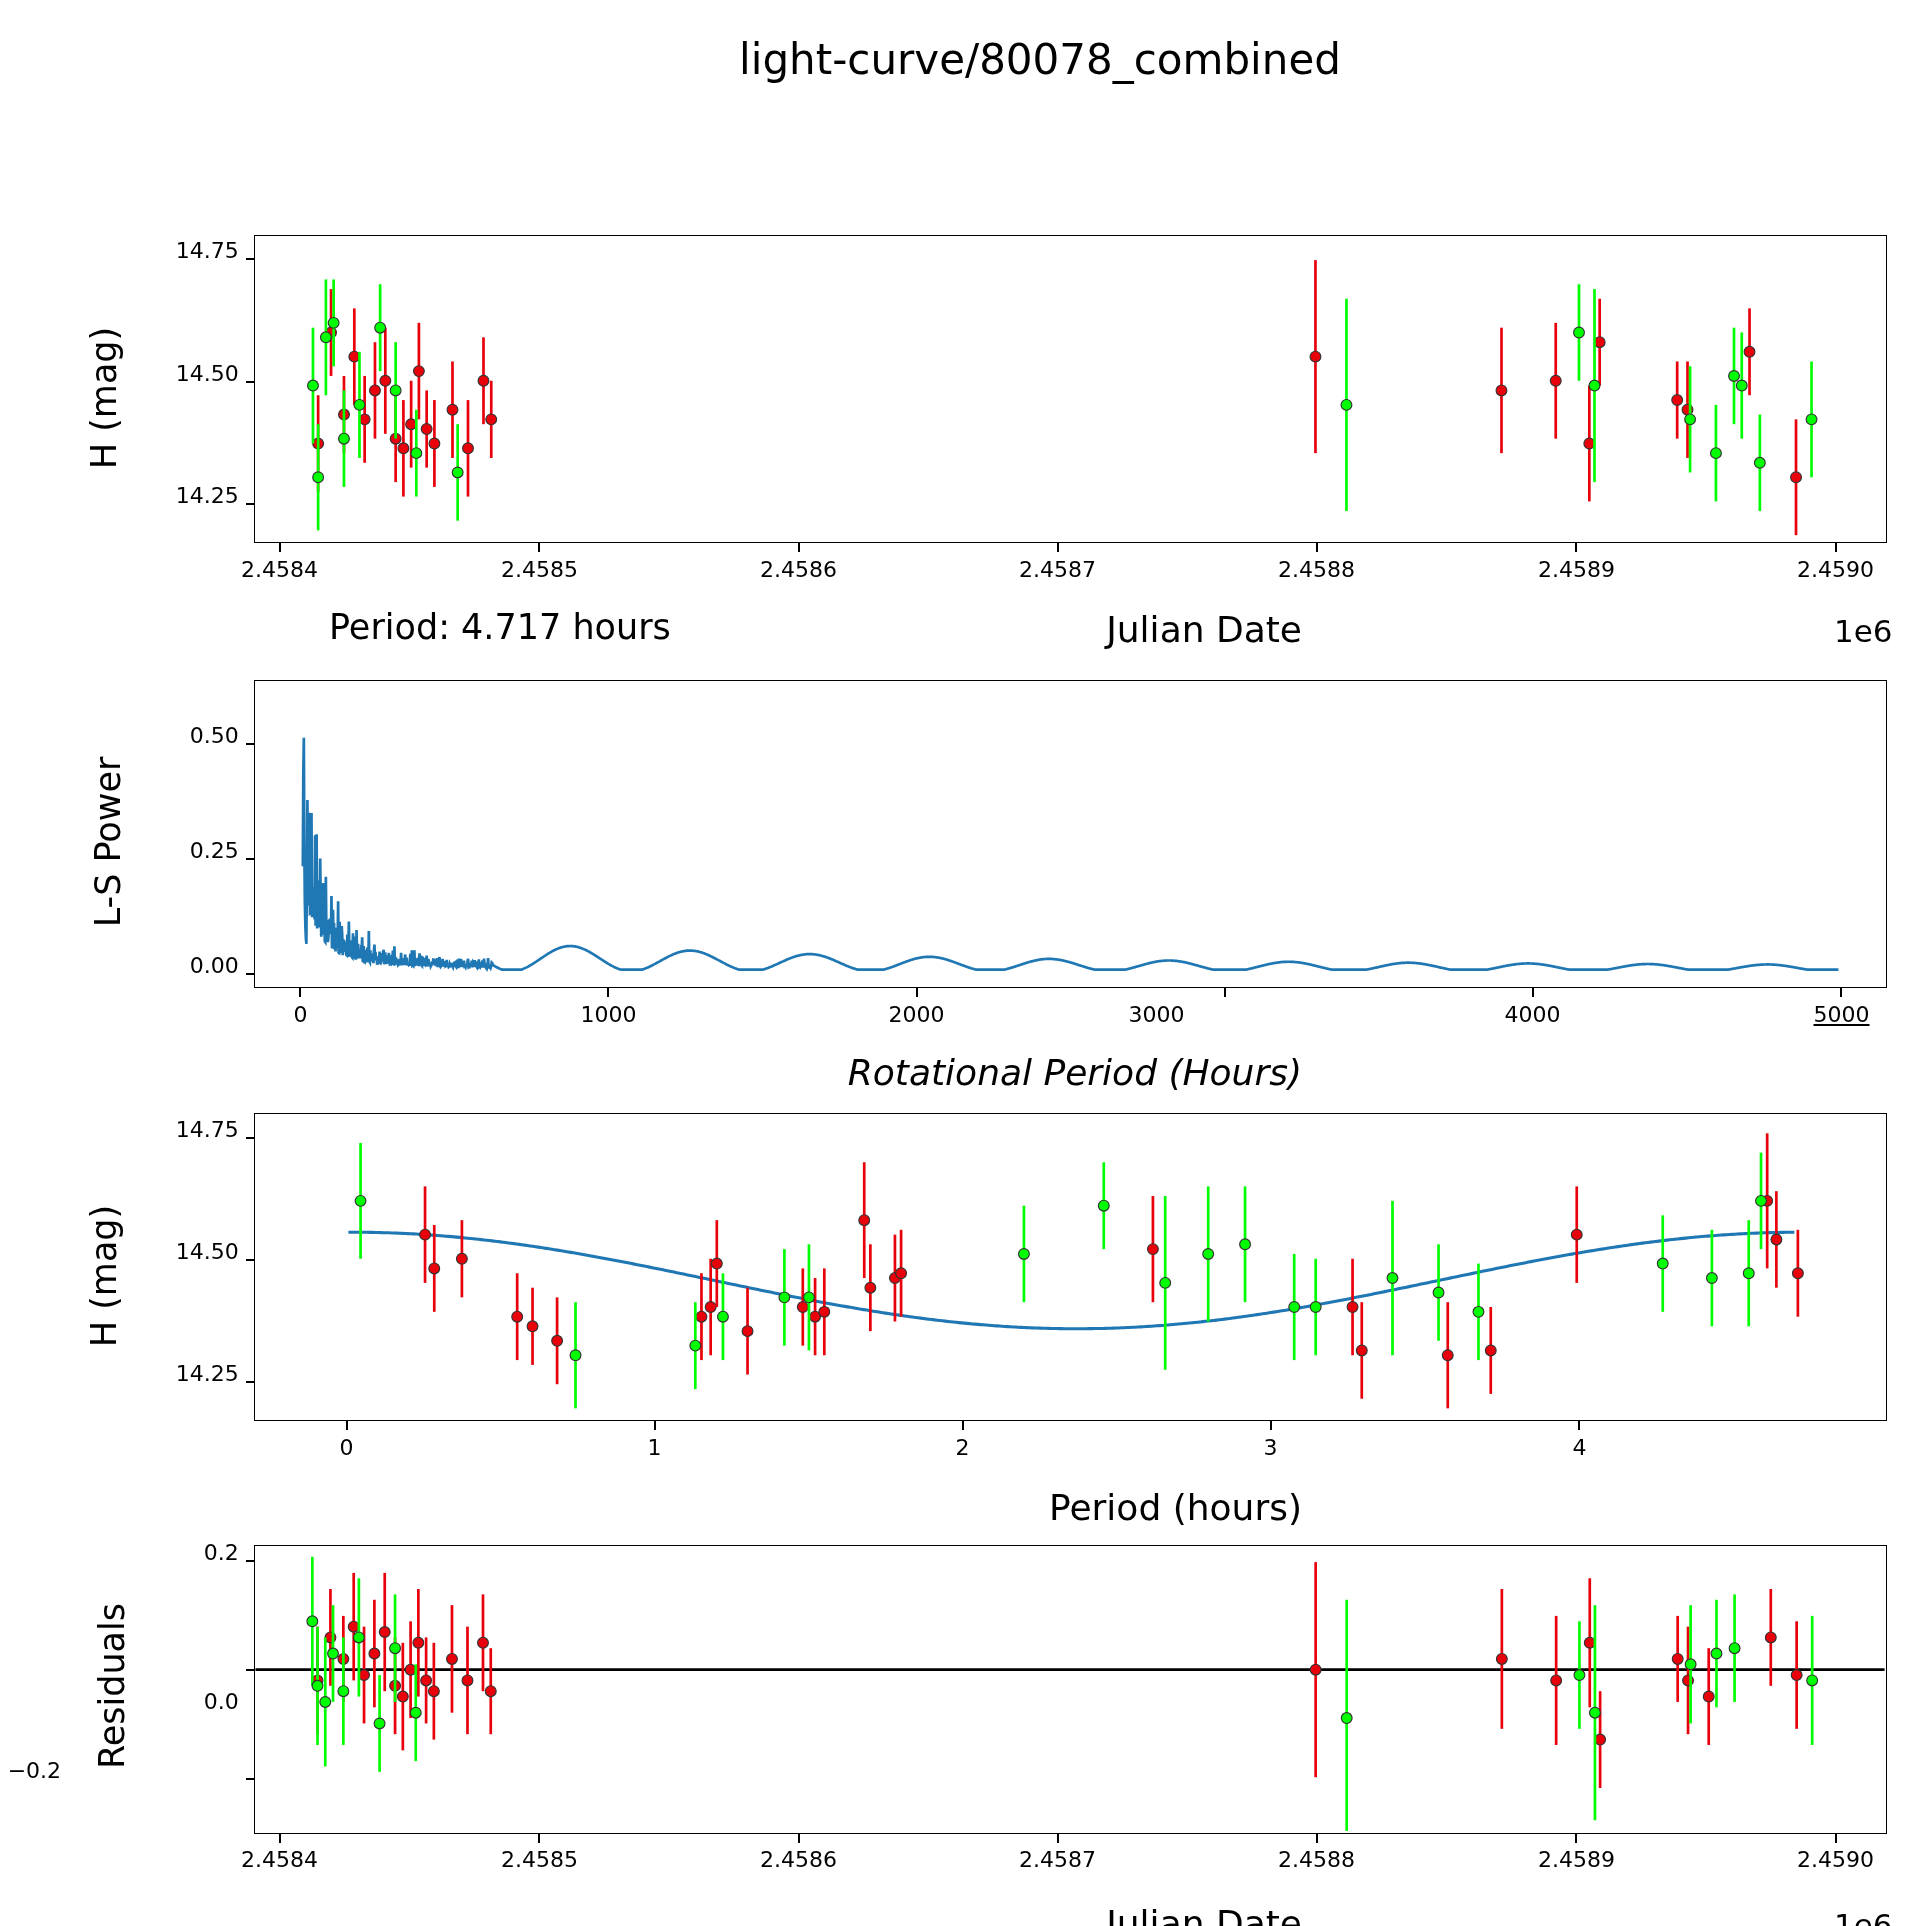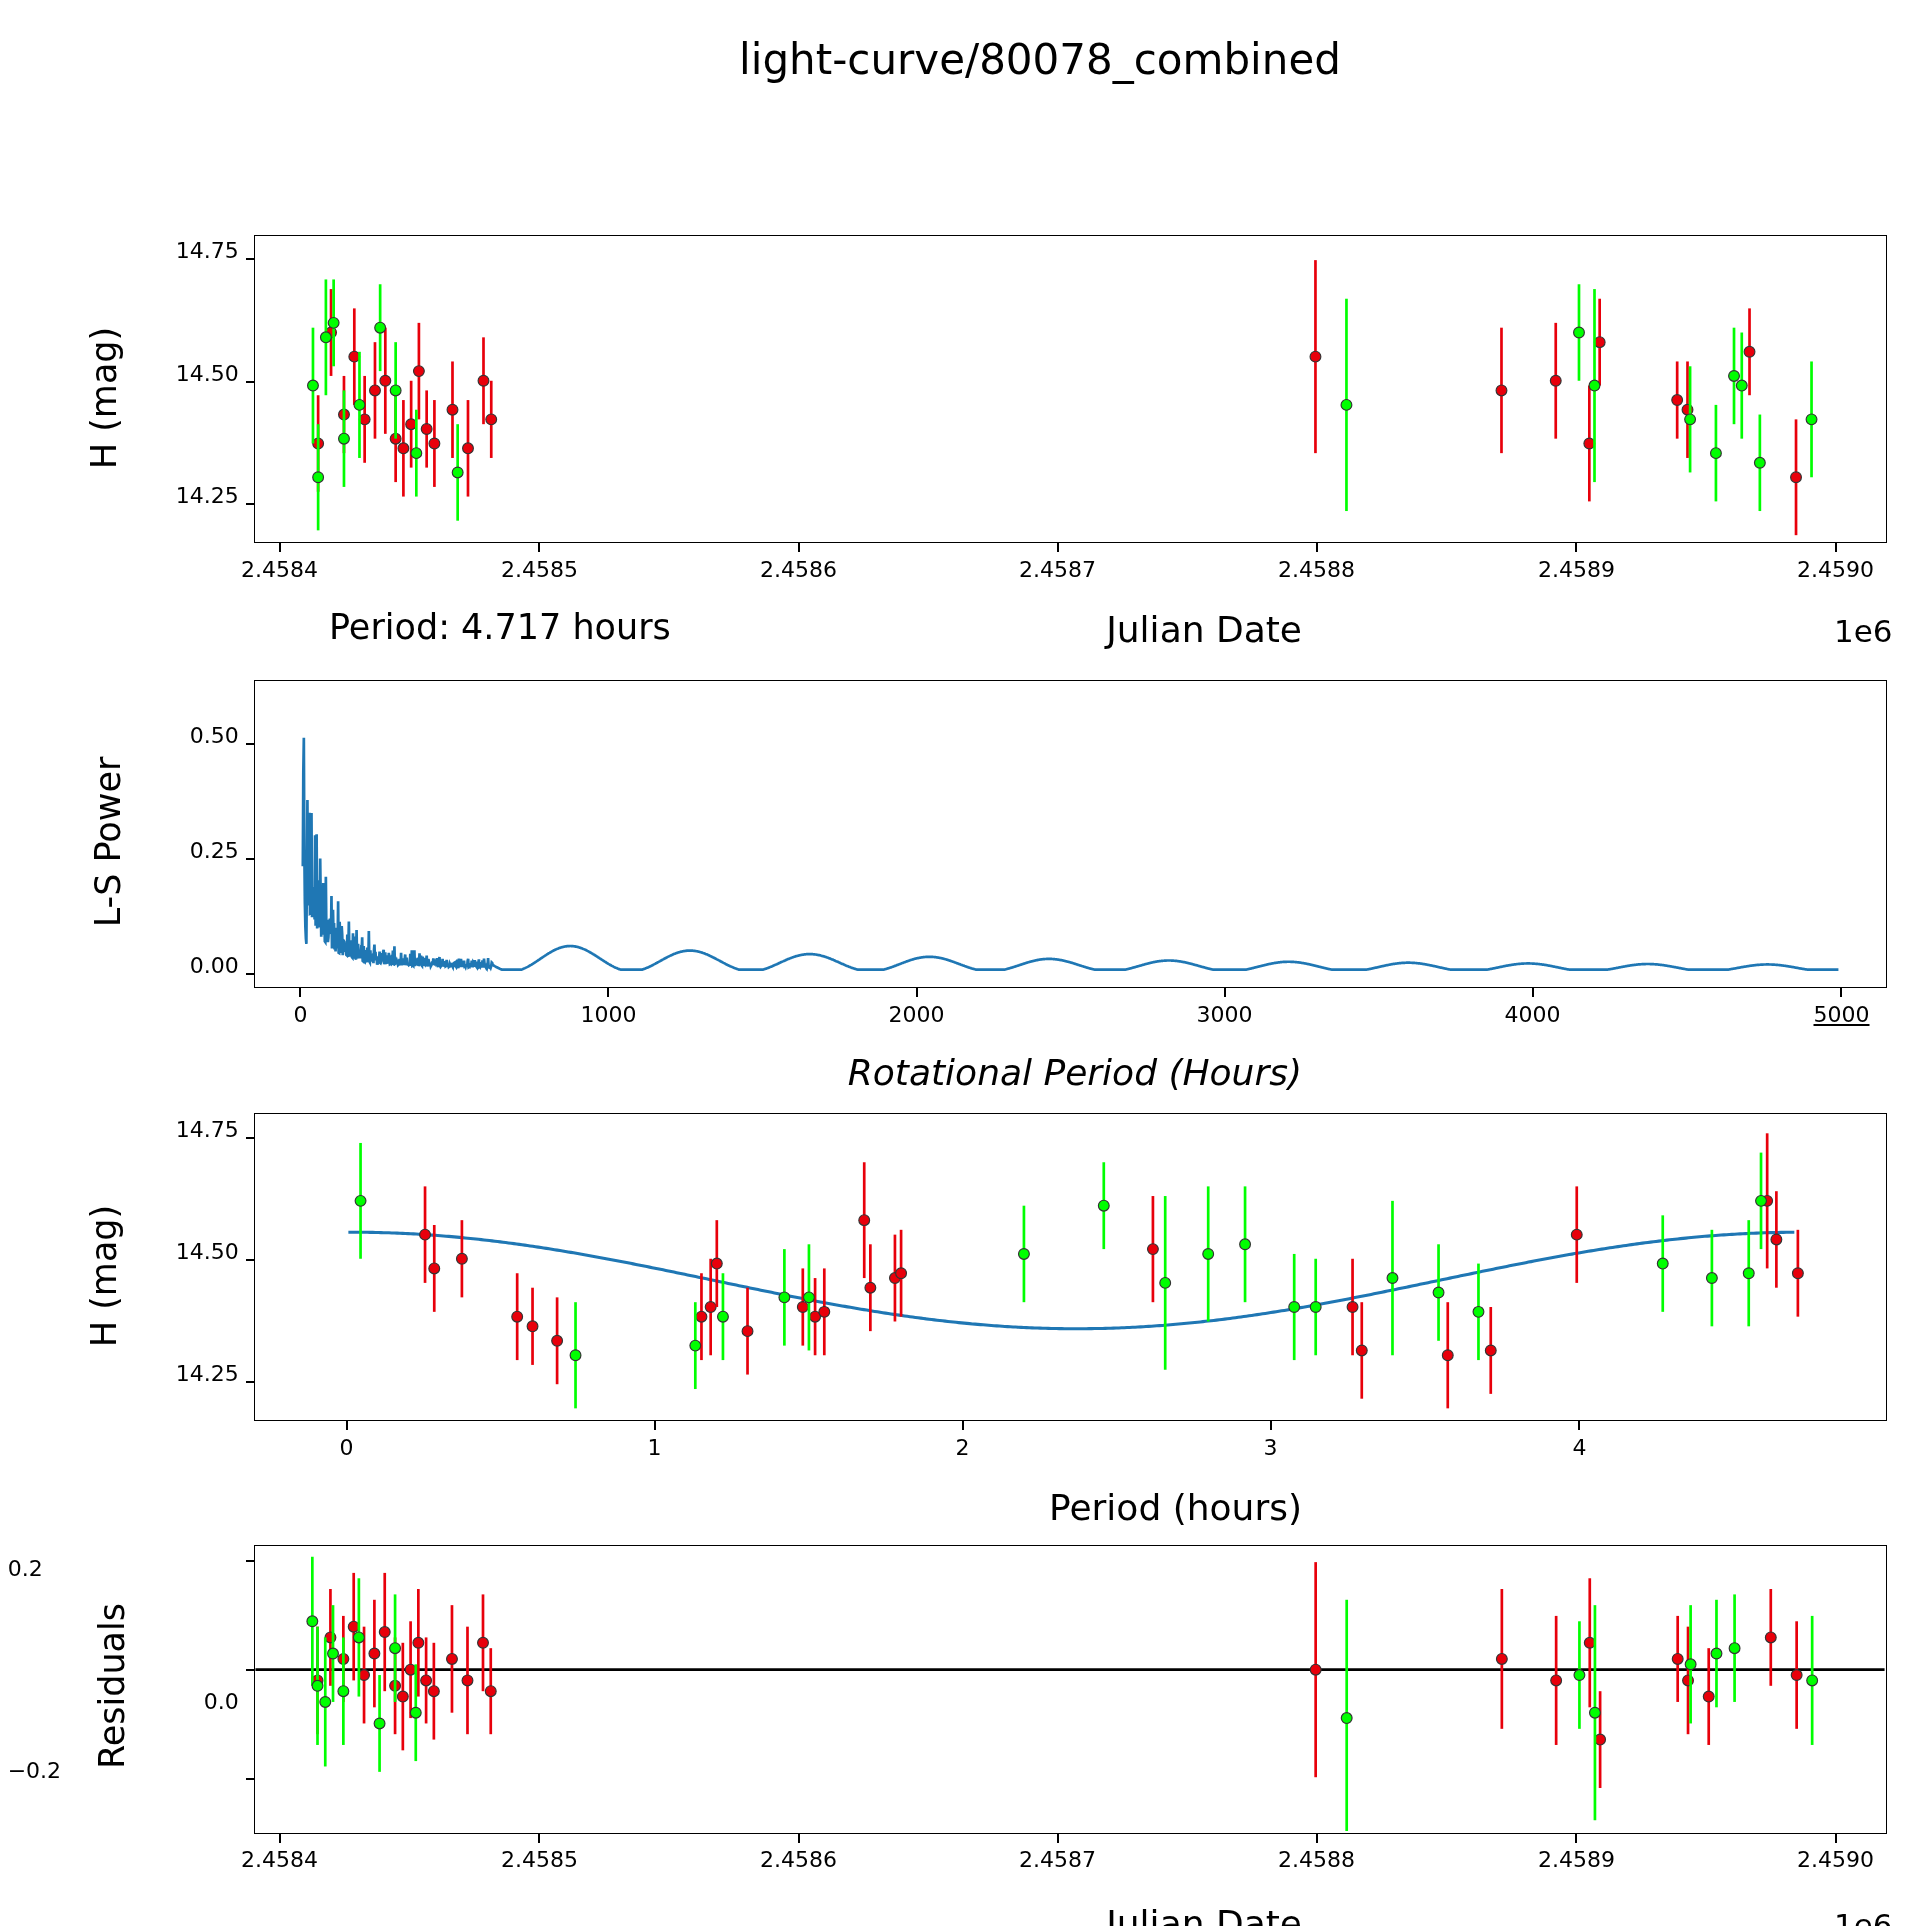--- a/index.html
+++ b/index.html
@@ -365,21 +365,21 @@
     <div class="tick" style="left: 7.7px; top: 361px; width: 231px; text-align: right;">14.50</div>
     <div class="tickmark" style="left: 246px; top: 258px; width: 8.5px; height: 2.3px;"></div>
     <div class="tick" style="left: 7.7px; top: 238px; width: 231px; text-align: right;">14.75</div>
     <div class="tickmark" style="left: 299px; top: 988px; width: 2.3px; height: 8.5px;"></div>
     <div class="tick" style="left: 216px; top: 1002px; width: 169px; text-align: center;">0</div>
     <div class="tickmark" style="left: 607px; top: 988px; width: 2.3px; height: 8.5px;"></div>
     <div class="tick" style="left: 524px; top: 1002px; width: 169px; text-align: center;">1000</div>
     <div class="tickmark" style="left: 916px; top: 988px; width: 2.3px; height: 8.5px;"></div>
     <div class="tick" style="left: 832px; top: 1002px; width: 169px; text-align: center;">2000</div>
     <div class="tickmark" style="left: 1224px; top: 988px; width: 2.3px; height: 8.5px;"></div>
-    <div class="tick" style="left: 1140px; top: 1002px; width: 169px; text-align: center;">3000</div>
+    <div class="tick" style="left: 1072px; top: 1002px; width: 169px; text-align: center;">3000</div>
     <div class="tickmark" style="left: 1532px; top: 988px; width: 2.3px; height: 8.5px;"></div>
     <div class="tick" style="left: 1448px; top: 1002px; width: 169px; text-align: center;">4000</div>
     <div class="tickmark" style="left: 1840px; top: 988px; width: 2.3px; height: 8.5px;"></div>
     <div class="tick" style="left: 1757px; top: 1002px; width: 169px; text-align: center; text-decoration: underline;">5000</div>
     <div class="tickmark" style="left: 246px; top: 973px; width: 8.5px; height: 2.3px;"></div>
     <div class="tick" style="left: 7.7px; top: 953px; width: 231px; text-align: right;">0.00</div>
     <div class="tickmark" style="left: 246px; top: 858px; width: 8.5px; height: 2.3px;"></div>
     <div class="tick" style="left: 7.7px; top: 838px; width: 231px; text-align: right;">0.25</div>
     <div class="tickmark" style="left: 246px; top: 743px; width: 8.5px; height: 2.3px;"></div>
     <div class="tick" style="left: 7.7px; top: 723px; width: 231px; text-align: right;">0.50</div>
@@ -411,15 +411,15 @@
     <div class="tick" style="left: 1232px; top: 1847px; width: 169px; text-align: center;">2.4588</div>
     <div class="tickmark" style="left: 1575px; top: 1834px; width: 2.3px; height: 8.5px;"></div>
     <div class="tick" style="left: 1492px; top: 1847px; width: 169px; text-align: center;">2.4589</div>
     <div class="tickmark" style="left: 1835px; top: 1834px; width: 2.3px; height: 8.5px;"></div>
     <div class="tick" style="left: 1751px; top: 1847px; width: 169px; text-align: center;">2.4590</div>
     <div class="tickmark" style="left: 246px; top: 1778px; width: 8.5px; height: 2.3px;"></div>
     <div class="tick" style="left: 7.7px; top: 1758px; width: 231px; text-align: left;">−0.2</div>
     <div class="tickmark" style="left: 246px; top: 1669px; width: 8.5px; height: 2.3px;"></div>
     <div class="tick" style="left: 7.7px; top: 1649px; width: 231px; text-align: right; margin-top: 40px;">0.0</div>
     <div class="tickmark" style="left: 246px; top: 1560px; width: 8.5px; height: 2.3px;"></div>
-    <div class="tick" style="left: 7.7px; top: 1540px; width: 231px; text-align: left; margin-top: 16px;">0.2</div>
+    <div class="tick" style="left: 7.7px; top: 1540px; width: 231px; text-align: right;">0.2</div>
   </div>
 
 
 </body></html>

